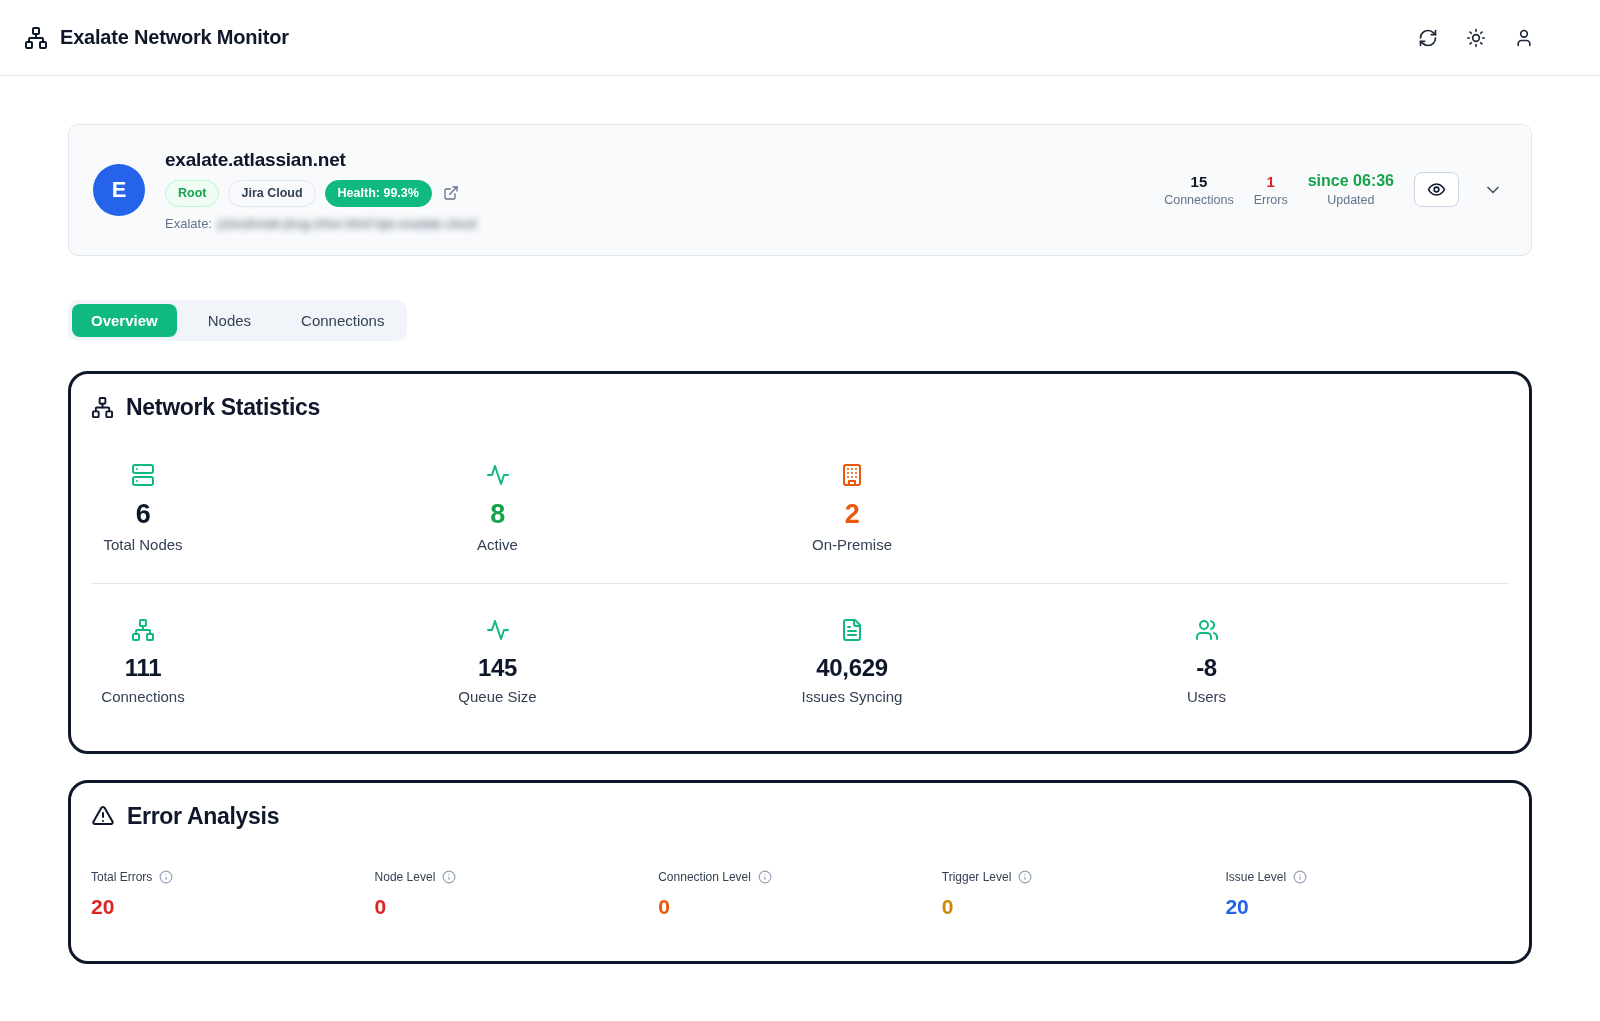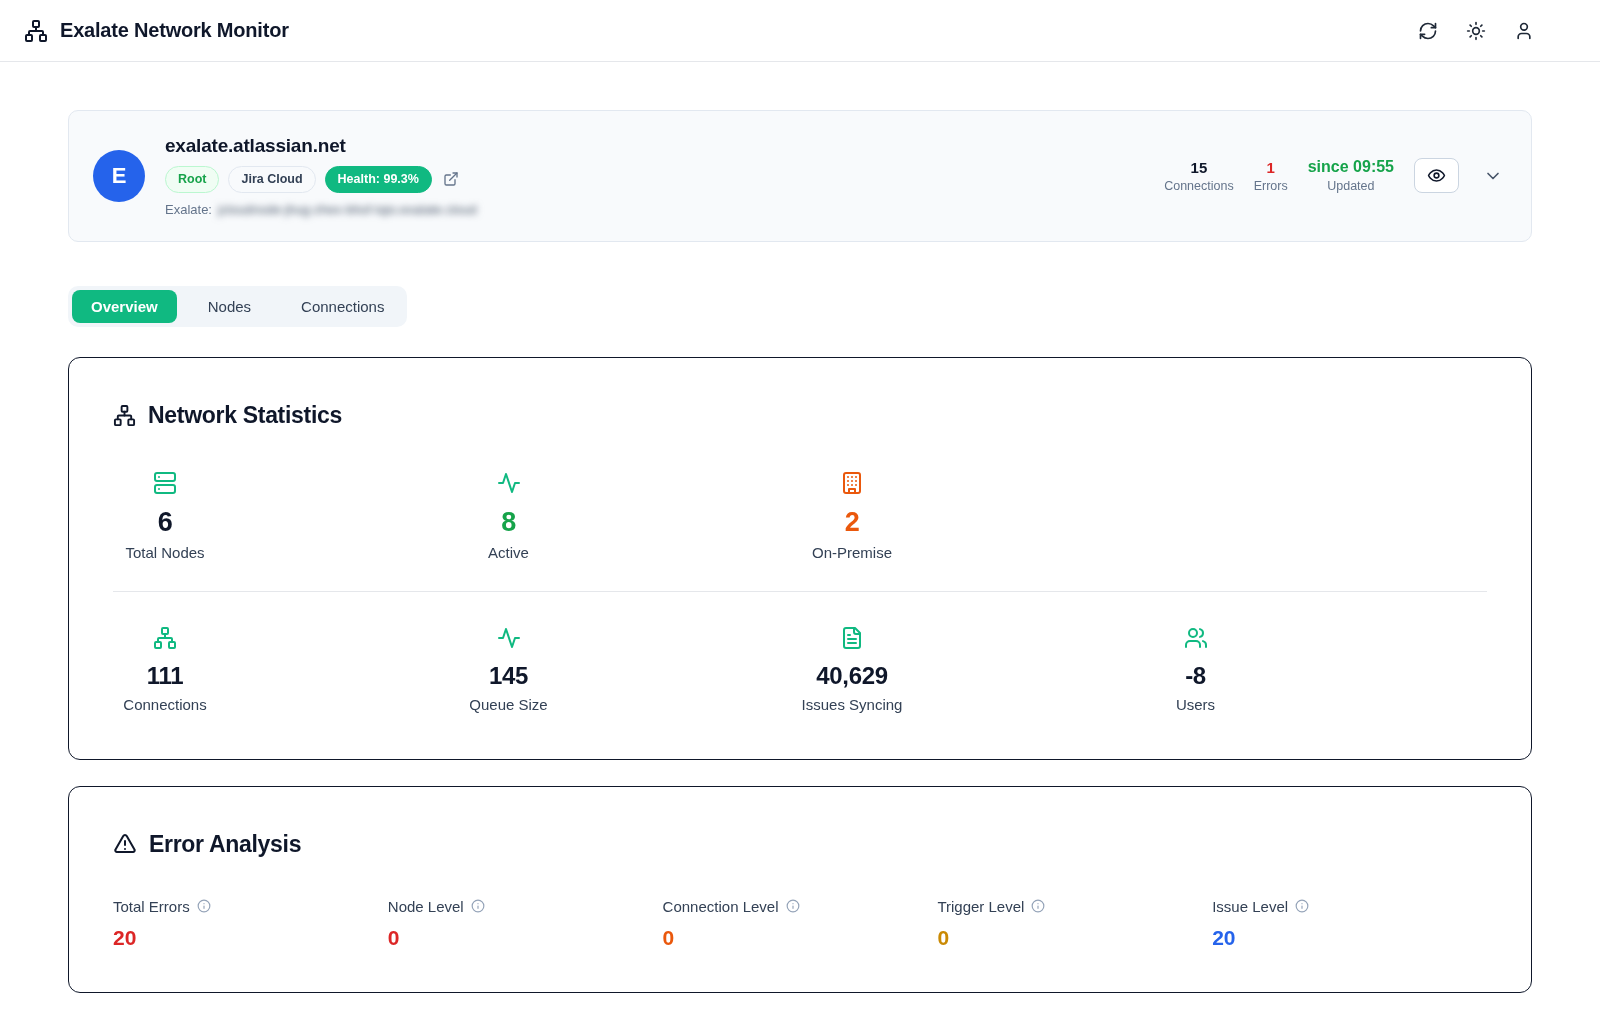--- a/index.html
+++ b/index.html
@@ -8,21 +8,21 @@
     background: #ffffff;
     color: #0f172a;
     font-family: "Liberation Sans", "DejaVu Sans", sans-serif;
   }
   .icon { display: inline-flex; align-items: center; justify-content: center; }
   .icon svg { stroke: currentColor; fill: none; stroke-width: 2; stroke-linecap: round; stroke-linejoin: round; }
 
   
   .app-header {
     display: flex; align-items: center; justify-content: space-between;
-    height: 62px; padding: 0 24px; border-bottom: 1px solid #e5e7eb;
+    height: 76px; padding: 0 24px; border-bottom: 1px solid #e5e7eb;
     background: #fff;
   }
   .header-left { display: flex; align-items: center; gap: 12px; }
   .app-title { margin: 0; font-size: 20px; font-weight: 700; letter-spacing: -0.2px; }
   .header-actions { display: flex; align-items: center; gap: 16px; padding-right: 36px; }
   .icon-btn { background: none; border: none; padding: 6px; cursor: pointer; color: #1f2937; display: inline-flex; }
 
   
   main { max-width: 1464px; margin: 0 auto; padding: 48px 0 40px; }
 
@@ -64,40 +64,40 @@
 
   
   .tabs { display: inline-flex; gap: 12px; background: #f1f5f9; border-radius: 10px; padding: 4px; margin-top: 44px; }
   .tab {
     border: none; background: transparent; font-family: inherit; font-size: 15px;
     color: #334155; padding: 8px 19px; border-radius: 8px; cursor: pointer;
   }
   .tab.active { background: #10b981; color: #fff; font-weight: 600; }
 
   
-  .card { border: 1px solid #0f172a; border-radius: 12px; padding: 44px; background: #fff; }
+  .card { border: 3px solid #0f172a; border-radius: 20px; padding: 20px; background: #fff; }
   .card-title-row { display: flex; align-items: center; gap: 12px; }
   .card-title { margin: 0; font-size: 23px; font-weight: 700; letter-spacing: -0.3px; }
 
   
   .stats-card { margin-top: 30px; padding-bottom: 46px; }
   .stats-card .card-title-row { margin-bottom: 42px; }
   .stats-grid { display: grid; grid-template-columns: repeat(4, 1fr); justify-items: start; }
   .stat { display: flex; flex-direction: column; align-items: center; min-width: 104px; }
   .stat-icon { margin-bottom: 12px; }
   .stat-value { font-size: 27px; font-weight: 700; letter-spacing: -0.3px; }
   .row2 .stat-value { font-size: 24px; }
   .stat-label { font-size: 15px; color: #334155; margin-top: 6px; }
   .stats-divider { border: none; border-top: 1px solid #e5e7eb; margin: 30px 0 34px; }
 
   
   .error-card { margin-top: 26px; padding-bottom: 42px; }
   .error-subtitle { margin: 8px 0 0; font-size: 15px; color: #64748b; }
   .error-grid { display: grid; grid-template-columns: repeat(5, 1fr); margin-top: 40px; }
-  .error-label-row { display: flex; align-items: center; gap: 7px; font-size: 15px; color: #334155; }
+  .error-label-row { display: flex; align-items: center; gap: 7px; font-size: 12px; color: #334155; }
   .info-btn { background: none; border: none; padding: 0; cursor: pointer; color: #94a3b8; display: inline-flex; }
   .error-value { font-size: 21px; font-weight: 700; margin-top: 11px; }
 </style>
 </head>
 <body>
 
 <header class="app-header">
   <div class="header-left">
     <span class="icon">
       <svg width="24" height="24" viewBox="0 0 24 24">
@@ -178,21 +178,21 @@
     <div class="node-metrics">
       <div class="metric">
         <div class="metric-value" style="color: rgb(15, 23, 42);">15</div>
         <div class="metric-label">Connections</div>
       </div>
       <div class="metric">
         <div class="metric-value" style="color: rgb(220, 38, 38);">1</div>
         <div class="metric-label">Errors</div>
       </div>
       <div class="metric">
-        <div class="metric-value updated" style="color: rgb(22, 163, 74);">since 09:55</div>
+        <div class="metric-value updated" style="color: rgb(22, 163, 74);">since 06:36</div>
         <div class="metric-label">Updated</div>
       </div>
       <button class="eye-btn">
         <span class="icon">
           <svg width="19" height="19" viewBox="0 0 24 24">
               <path d="M2 12s3-7 10-7 10 7 10 7-3 7-10 7-10-7-10-7Z"></path>
               <circle cx="12" cy="12" r="3"></circle>
             </svg>
         </span>
       </button>

